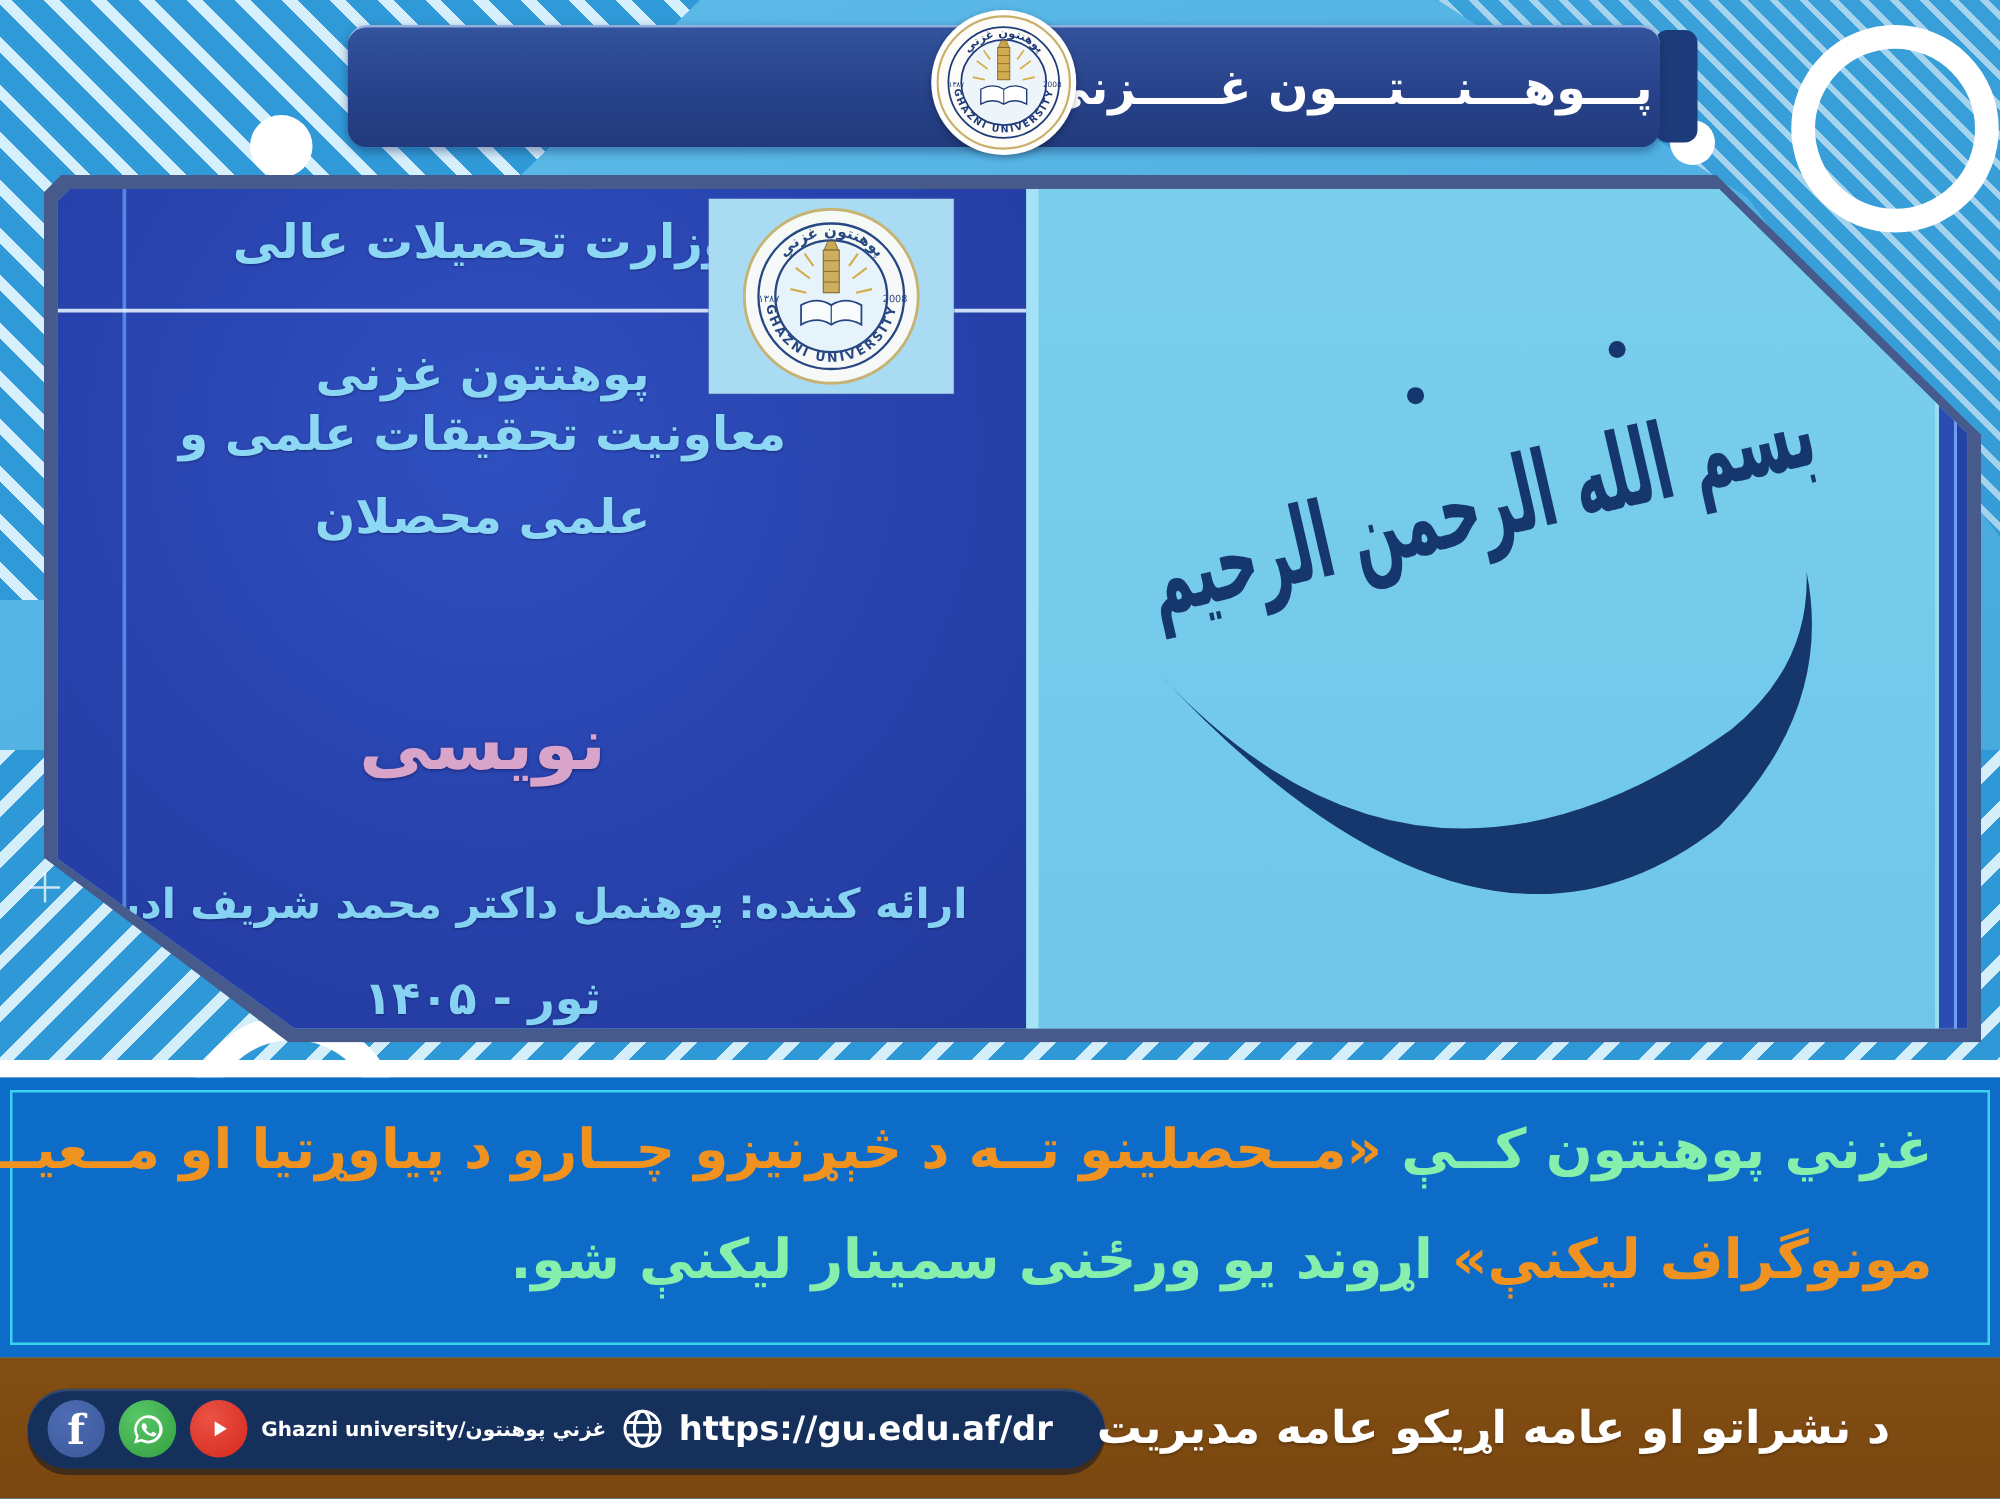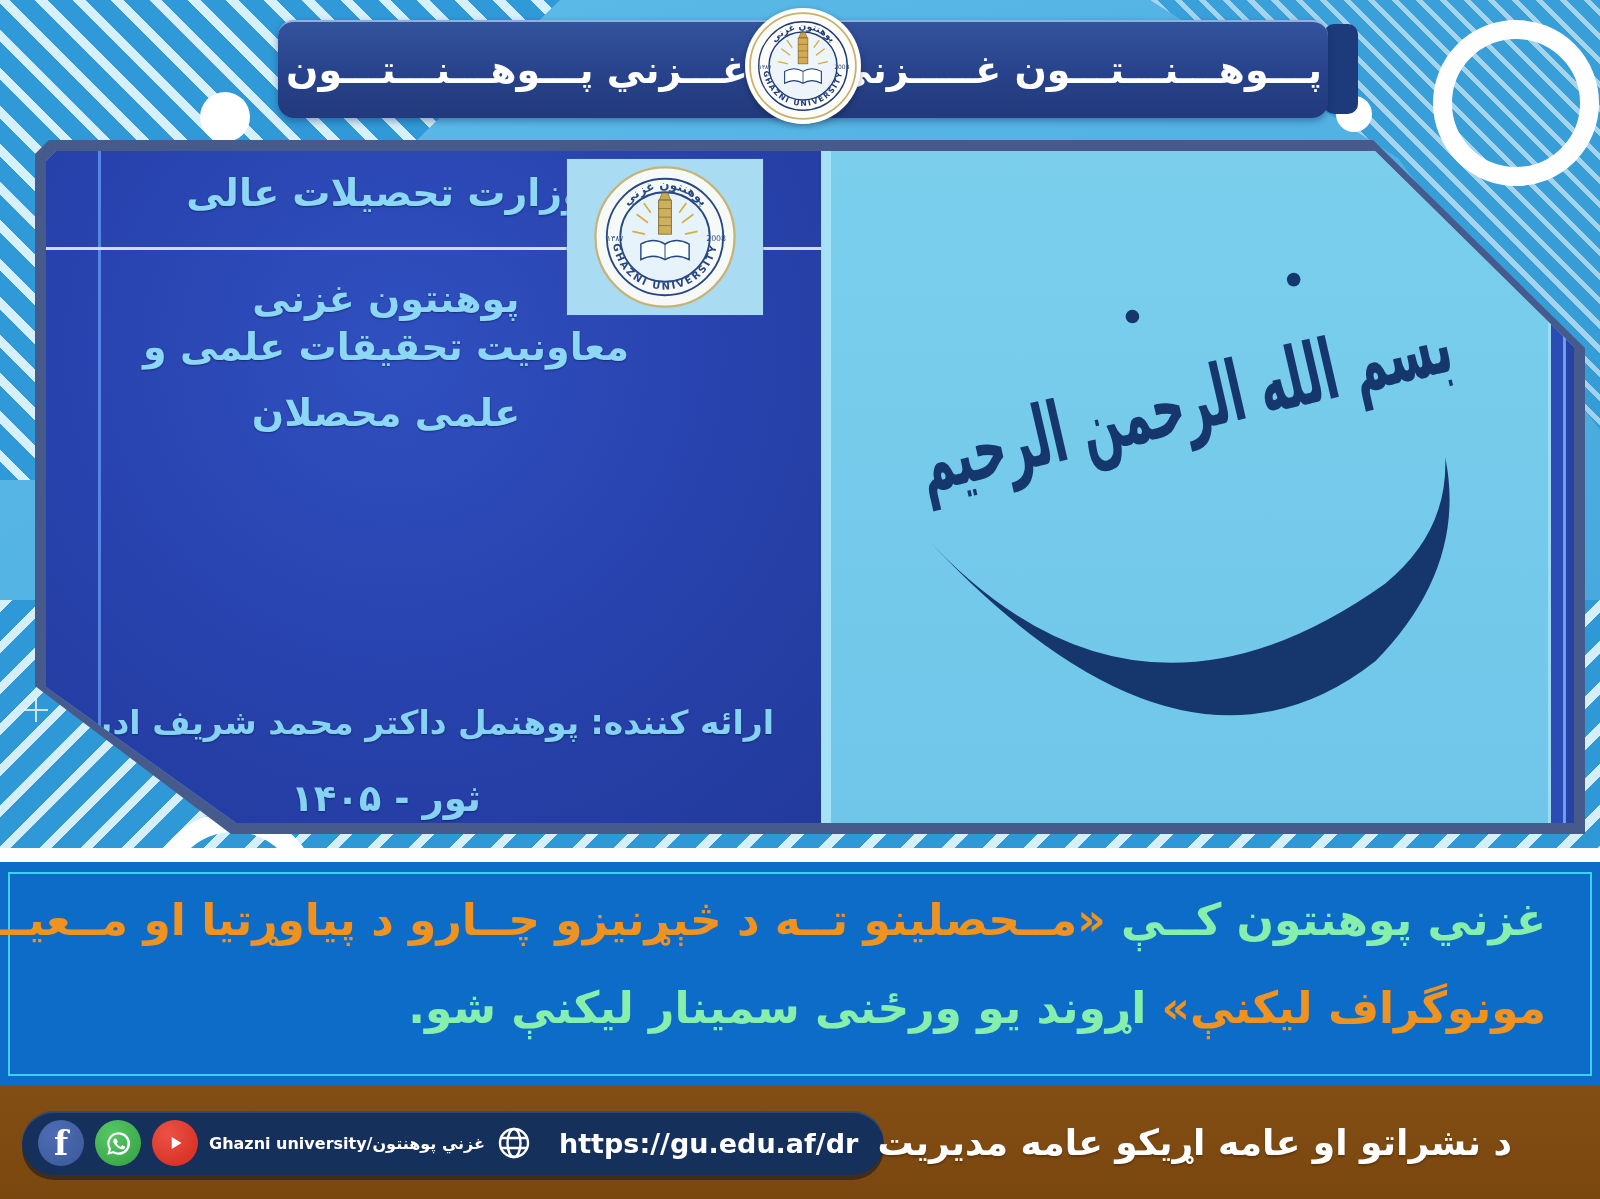--- a/index.html
+++ b/index.html
@@ -85,21 +85,21 @@
   .pill{position:absolute;left:22px;top:25px;width:862px;height:64px;background:#16305c;border-radius:34px;
     display:flex;align-items:center;gap:11px;padding:0 16px;box-sizing:border-box;
     box-shadow:0 5px 0 rgba(8,16,36,.5), inset 0 2px 0 rgba(255,255,255,.12);}
   .sicon{width:46px;height:46px;border-radius:50%;display:flex;align-items:center;justify-content:center;flex:0 0 auto;}
   .fb{background:radial-gradient(circle at 35% 30%,#4d6cb4,#3b5998);color:#fff;font-size:33px;
     font-weight:bold;font-family:"DejaVu Serif",serif;}
   .wa{background:radial-gradient(circle at 35% 30%,#57c766,#339e41);}
   .yt{background:radial-gradient(circle at 35% 30%,#ea5245,#d5281c);}
   .handle{color:#fff;font-size:16px;font-weight:bold;white-space:nowrap;direction:ltr;}
   .globe{flex:0 0 auto;display:flex;align-items:center;}
-  .url{color:#fff;font-size:27px;font-weight:bold;white-space:nowrap;direction:ltr;margin-left:16px;}
+  .url{color:#fff;font-size:27px;font-weight:bold;white-space:nowrap;direction:ltr;}
   .dept{position:absolute;right:88px;top:0;height:113px;display:flex;align-items:center;color:#fff;
     font-size:36px;font-weight:bold;direction:rtl;white-space:nowrap;text-shadow:0 2px 2px rgba(40,20,0,.35);}
 </style>
 </head>
 <body>
 
 <svg width="0" height="0" style="position:absolute" aria-hidden="true">
   <defs>
     <g id="seal">
       <circle cx="50" cy="50" r="49" fill="#fdfcf8" stroke="#c9b06a" stroke-width="1.6"></circle>
@@ -138,21 +138,20 @@
   <div class="deco s2stripes"></div>
   <div class="deco bstripes"></div>
   <div class="ring tr"></div>
   <div class="ring bl"></div>
   <div class="dot d1"></div>
   <div class="dot d2"></div>
   <div class="tab"></div>
   <div class="spark"></div>
 
   <header class="topbar">
-    <span class="htitle left" dir="rtl">غـــزني پـــوهـــنـــتـــون</span>
     <span class="htitle right" dir="rtl">پـــوهـــنـــتـــون غـــــزني</span>
   </header>
   <div class="logo-badge">
     <svg viewBox="0 0 100 100">
         <use href="#seal"></use>
       </svg>
   </div>
 
   <div class="photo">
     <div class="photo-inner">
@@ -161,20 +160,21 @@
         <div class="hline"></div>
         <div class="s-line l1">وزارت تحصیلات عالی</div>
         <div class="s-line l2">پوهنتون غزنی</div>
         <div class="s-line l3">معاونیت تحقیقات علمی و</div>
         <div class="s-line l4">علمی محصلان</div>
         <div class="stamp">
           <svg viewBox="0 0 100 100">
               <use href="#seal"></use>
             </svg>
         </div>
+        <div class="s-title t2">نویسی</div>
         <div class="s-presenter">ارائه کننده: پوهنمل داکتر محمد شریف ادیب - ۹-</div>
         <div class="s-date">ثور - ۱۴۰۵</div>
       </div>
       <div class="divider"></div>
       <div class="screen">
         <svg class="callig" viewBox="0 0 700 650">
           <text x="360" y="268" transform="rotate(-13 360 268)" text-anchor="middle" font-size="86" font-weight="bold" fill="#16376e" textLength="560" lengthAdjust="spacingAndGlyphs">بسم الله الرحمن الرحیم</text>
           <path d="M85,375 Q300,610 560,425 Q625,372 622,295 Q645,408 550,505 Q350,662 85,375 Z" fill="#16376e"></path>
           <circle cx="300" cy="150" r="7" fill="#16376e"></circle>
           <circle cx="466" cy="112" r="7" fill="#16376e"></circle>

